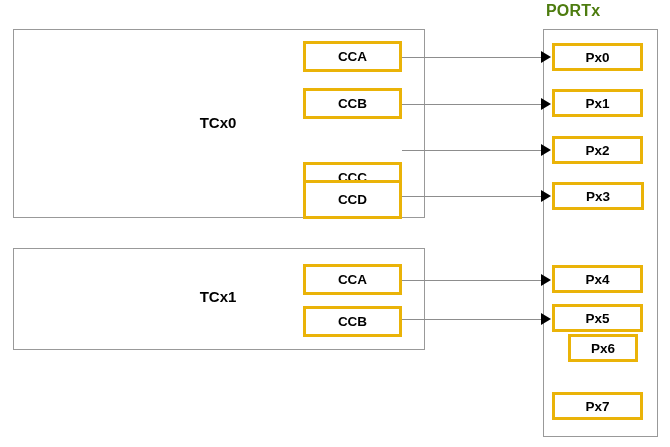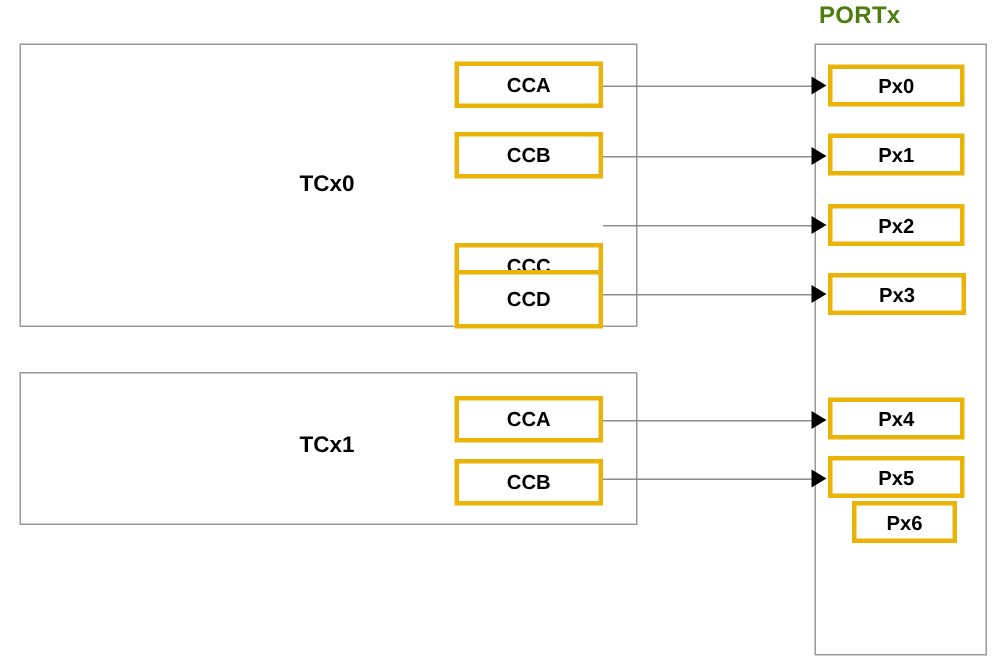--- a/index.html
+++ b/index.html
@@ -99,20 +99,21 @@
   <div class="cell-box" style="left:303px; top:264px; width:99px; height:31px;">CCA</div>
   <div class="cell-box" style="left:303px; top:306px; width:99px; height:31px;">CCB</div>
 
   <div class="cell-box" style="left:552px; top:43px; width:91px; height:28px;">Px0</div>
   <div class="cell-box" style="left:552px; top:89px; width:91px; height:28px;">Px1</div>
   <div class="cell-box" style="left:552px; top:136px; width:91px; height:28px;">Px2</div>
   <div class="cell-box" style="left:552px; top:182px; width:92px; height:28px;">Px3</div>
   <div class="cell-box" style="left:552px; top:265px; width:91px; height:28px;">Px4</div>
   <div class="cell-box" style="left:552px; top:304px; width:91px; height:28px;">Px5</div>
   <div class="cell-box" style="left:552px; top:334px; width:70px; height:28px;margin-left:16px;">Px6</div>
+  <div class="cell-box" style="left:552px; top:392px; width:91px; height:28px;">Px7</div>
 
   <div class="conn-line" style="left:402px; top:57px; width:141px;"></div>
   <div class="conn-arrow" style="left:541px; top:51px;"></div>
 
   <div class="conn-line" style="left:402px; top:104px; width:141px;"></div>
   <div class="conn-arrow" style="left:541px; top:98px;"></div>
 
   <div class="conn-line" style="left:402px; top:150px; width:141px;"></div>
   <div class="conn-arrow" style="left:541px; top:144px;"></div>
 

